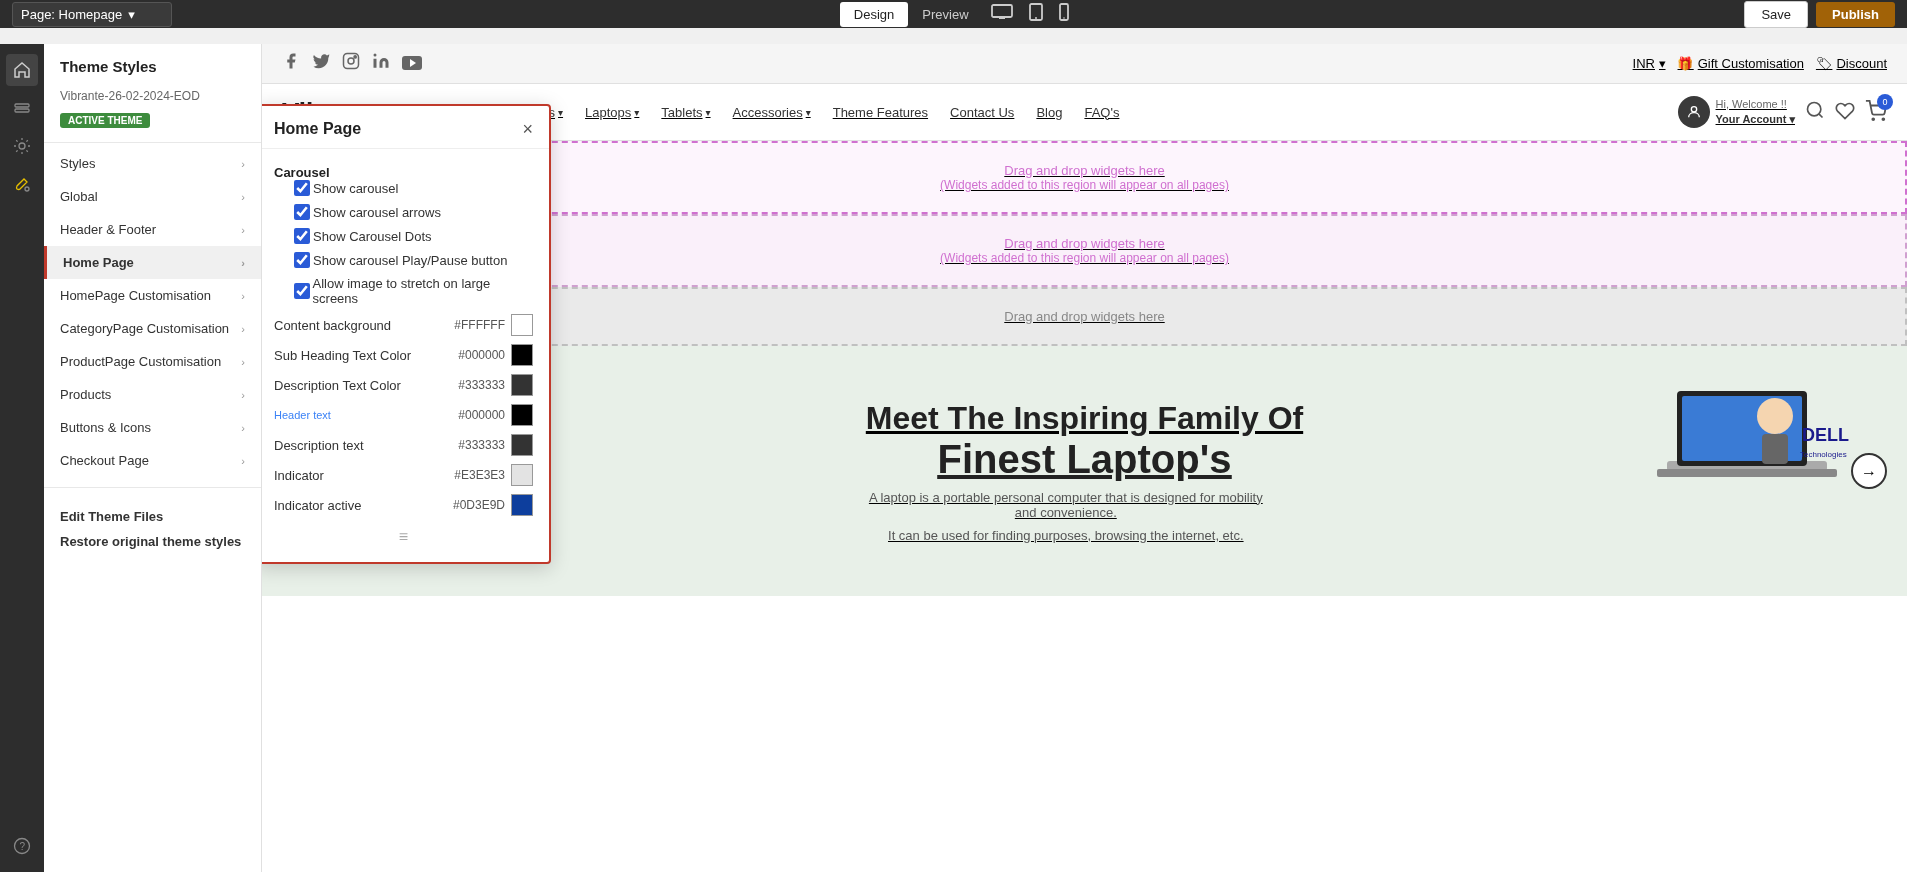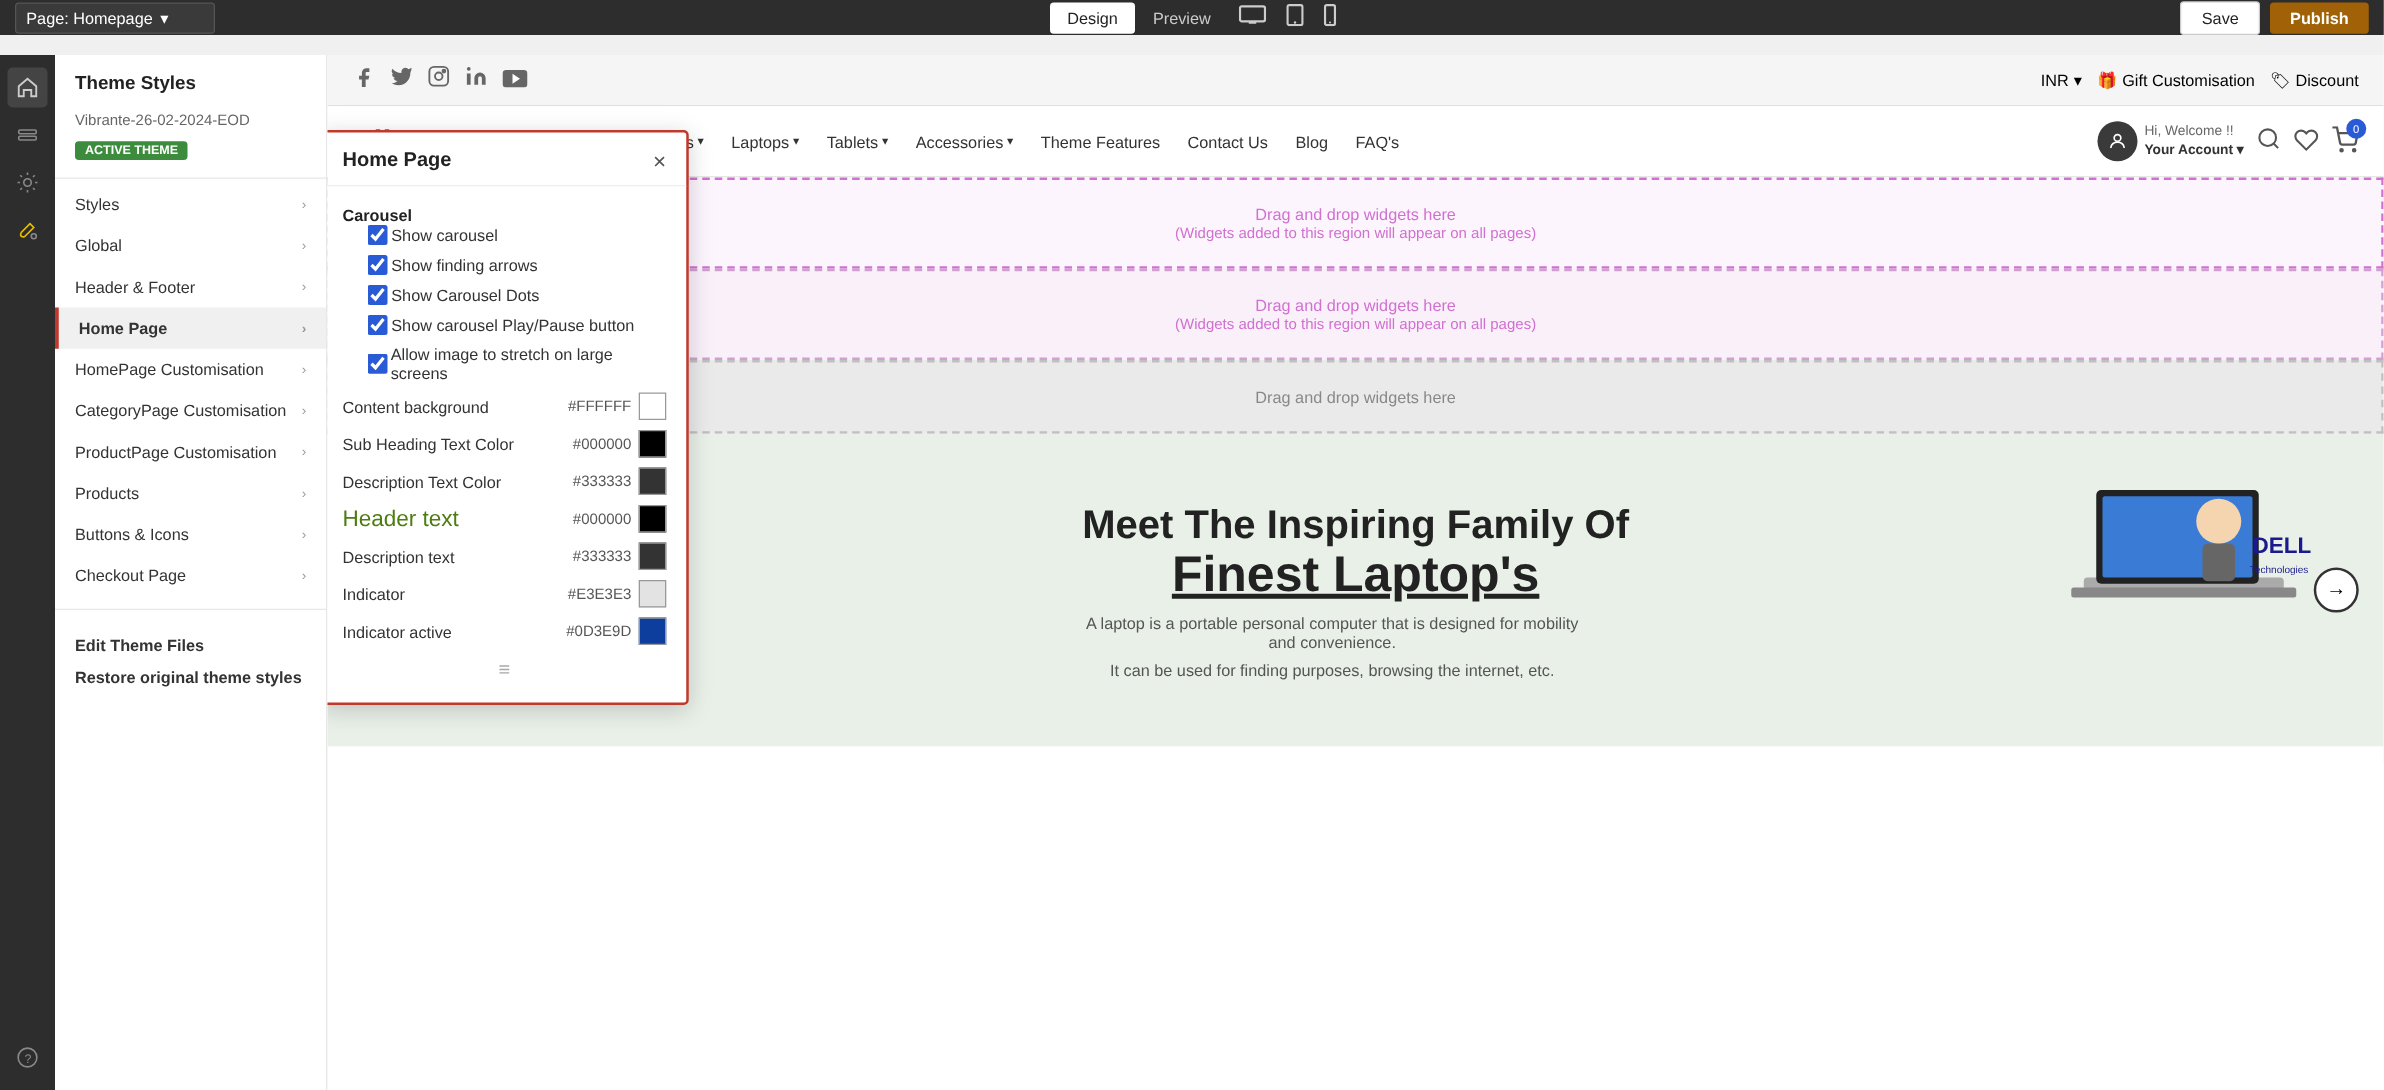--- a/index.html
+++ b/index.html
@@ -460,20 +460,21 @@
       height: 16px;
       border-radius: 50%;
       display: flex;
       align-items: center;
       justify-content: center;
     }
 
     
     .preview-wrapper {
       position: relative;
+      text-decoration: underline;
     }
   </style>
 </head>
 <body>
 
 <div class="top-bar">
   <div class="page-selector">
     <span>Page: Homepage</span>
     <span>▾</span>
   </div>
@@ -760,21 +761,21 @@
       </div>
       <div class="panel-body">
         <div class="section-title">Carousel</div>
 
         <div class="checkbox-row">
           <input type="checkbox" checked="" style="">
           <label>Show carousel</label>
         </div>
         <div class="checkbox-row">
           <input type="checkbox" checked="" style="">
-          <label>Show finding arrows</label>
+          <label>Show carousel arrows</label>
         </div>
         <div class="checkbox-row">
           <input type="checkbox" checked="" style="">
           <label>Show Carousel Dots</label>
         </div>
         <div class="checkbox-row">
           <input type="checkbox" checked="" style="">
           <label>Show carousel Play/Pause button</label>
         </div>
         <div class="checkbox-row">
@@ -798,21 +799,21 @@
     </div>
   </div>
             <div class="color-row">
     <span style="font-size:13px;color:#333;">Description Text Color</span>
     <div class="color-row-right">
       <span class="color-hex">#333333</span>
       <div class="color-swatch" style="background:#333333; border: 1px solid #999;"></div>
     </div>
   </div>
             <div class="color-row">
-    <span style="font-size:18px;color:#4d7c0f;">Header text</span>
+    <span style="font-size:11px;color:#3b82f6;">Header text</span>
     <div class="color-row-right">
       <span class="color-hex">#000000</span>
       <div class="color-swatch" style="background:#000000; border: 1px solid #999;"></div>
     </div>
   </div>
             <div class="color-row">
     <span style="font-size:13px;color:#333;">Description text</span>
     <div class="color-row-right">
       <span class="color-hex">#333333</span>
       <div class="color-swatch" style="background:#333333; border: 1px solid #999;"></div>

